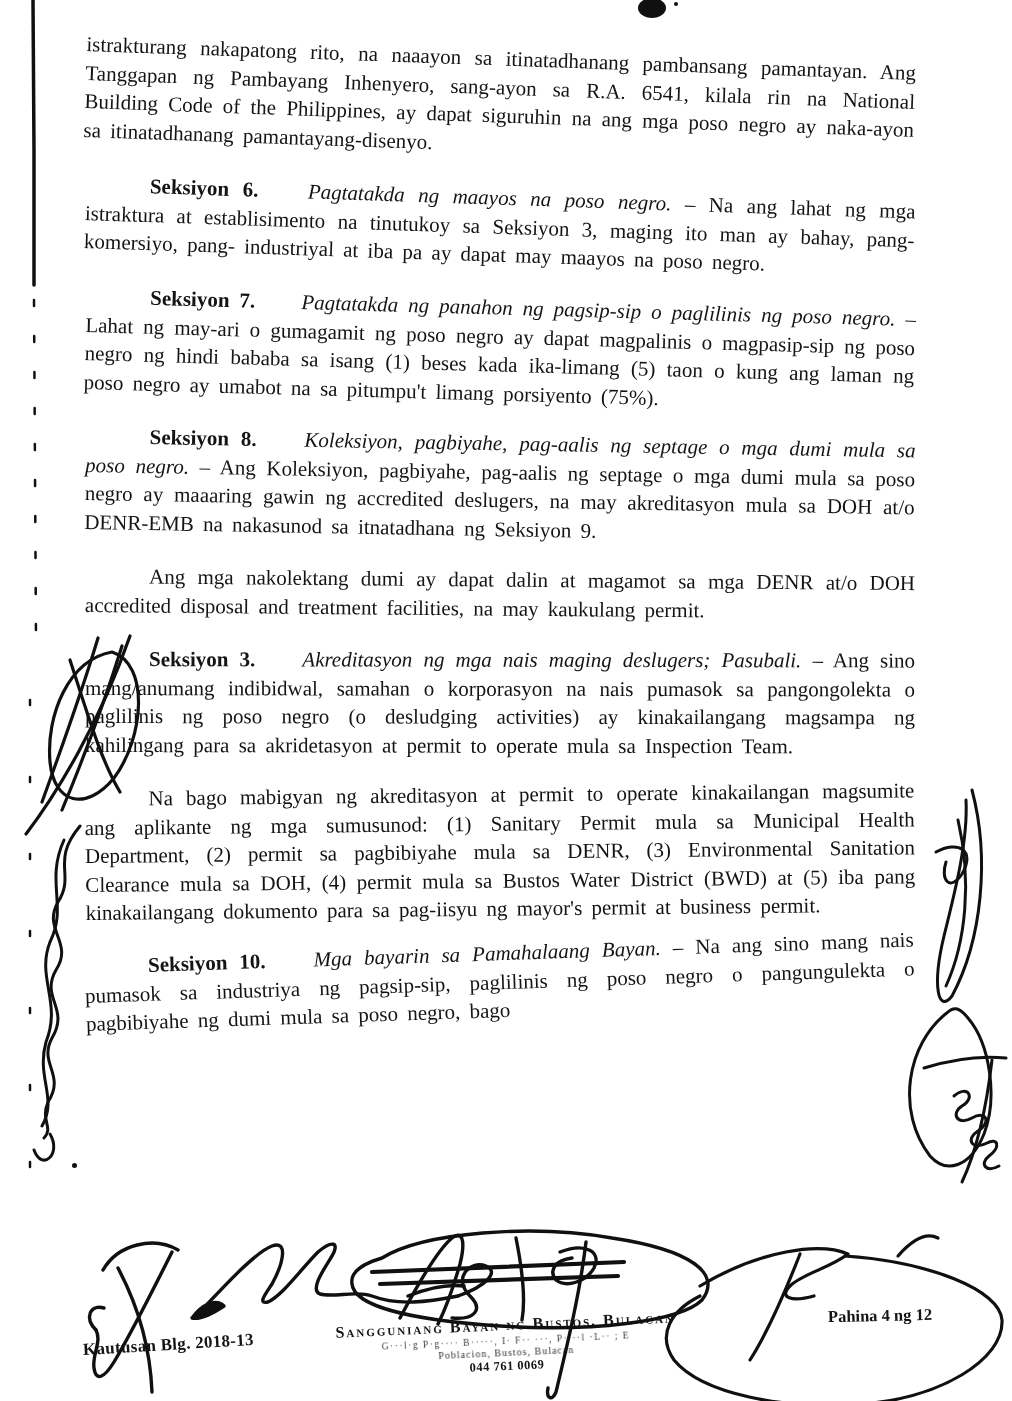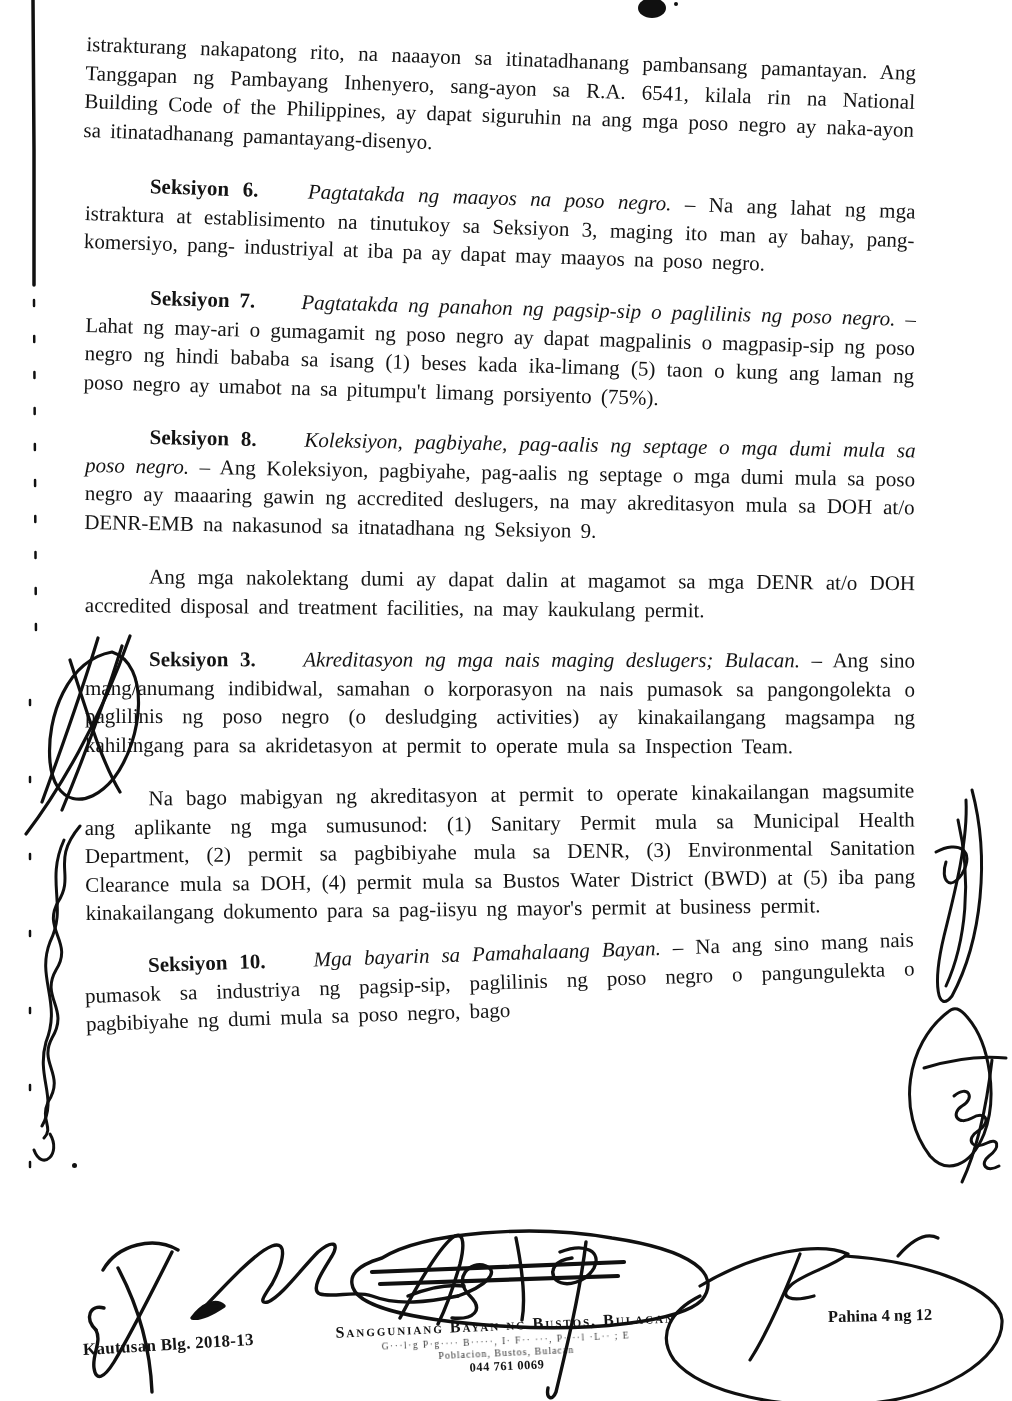--- a/index.html
+++ b/index.html
@@ -107,21 +107,21 @@
     <p class="blk ind r-s8">
       <b class="sec-h">Seksiyon 8.</b>
       <i>Koleksiyon, pagbiyahe, pag-aalis ng septage o mga dumi mula sa poso negro.</i>
       <span>– Ang Koleksiyon, pagbiyahe, pag-aalis ng septage o mga dumi mula sa poso negro ay maaaring gawin ng accredited deslugers, na may akreditasyon mula sa DOH at/o DENR-EMB na nakasunod sa itnatadhana ng Seksiyon 9.</span>
     </p>
 
     <p class="blk ind r-p2"><span>Ang mga nakolektang dumi ay dapat dalin at magamot sa mga DENR at/o DOH accredited disposal and treatment facilities, na may kaukulang permit.</span></p>
 
     <p class="blk ind r-s9">
       <b class="sec-h">Seksiyon 3.</b>
-      <i>Akreditasyon ng mga nais maging deslugers; Bulacan.</i>
+      <i>Akreditasyon ng mga nais maging deslugers; Pasubali.</i>
       <span>– Ang sino mang/anumang indibidwal, samahan o korporasyon na nais pumasok sa pangongolekta o paglilinis ng poso negro (o desludging activities) ay kinakailangang magsampa ng kahilingang para sa akridetasyon at permit to operate mula sa Inspection Team.</span>
     </p>
 
     <p class="blk ind r-p3"><span>Na bago mabigyan ng akreditasyon at permit to operate kinakailangan magsumite ang aplikante ng mga sumusunod: (1) Sanitary Permit mula sa Municipal Health Department, (2) permit sa pagbibiyahe mula sa DENR, (3) Environmental Sanitation Clearance mula sa DOH, (4) permit mula sa Bustos Water District (BWD) at (5) iba pang kinakailangang dokumento para sa pag-iisyu ng mayor's permit at business permit.</span></p>
 
     <p class="blk ind r-s10">
       <b class="sec-h">Seksiyon 10.</b>
       <i>Mga bayarin sa Pamahalaang Bayan.</i>
       <span>– Na ang sino mang nais pumasok sa industriya ng pagsip-sip, paglilinis ng poso negro o pangungulekta o pagbibiyahe ng dumi mula sa poso negro, bago</span>
     </p>

